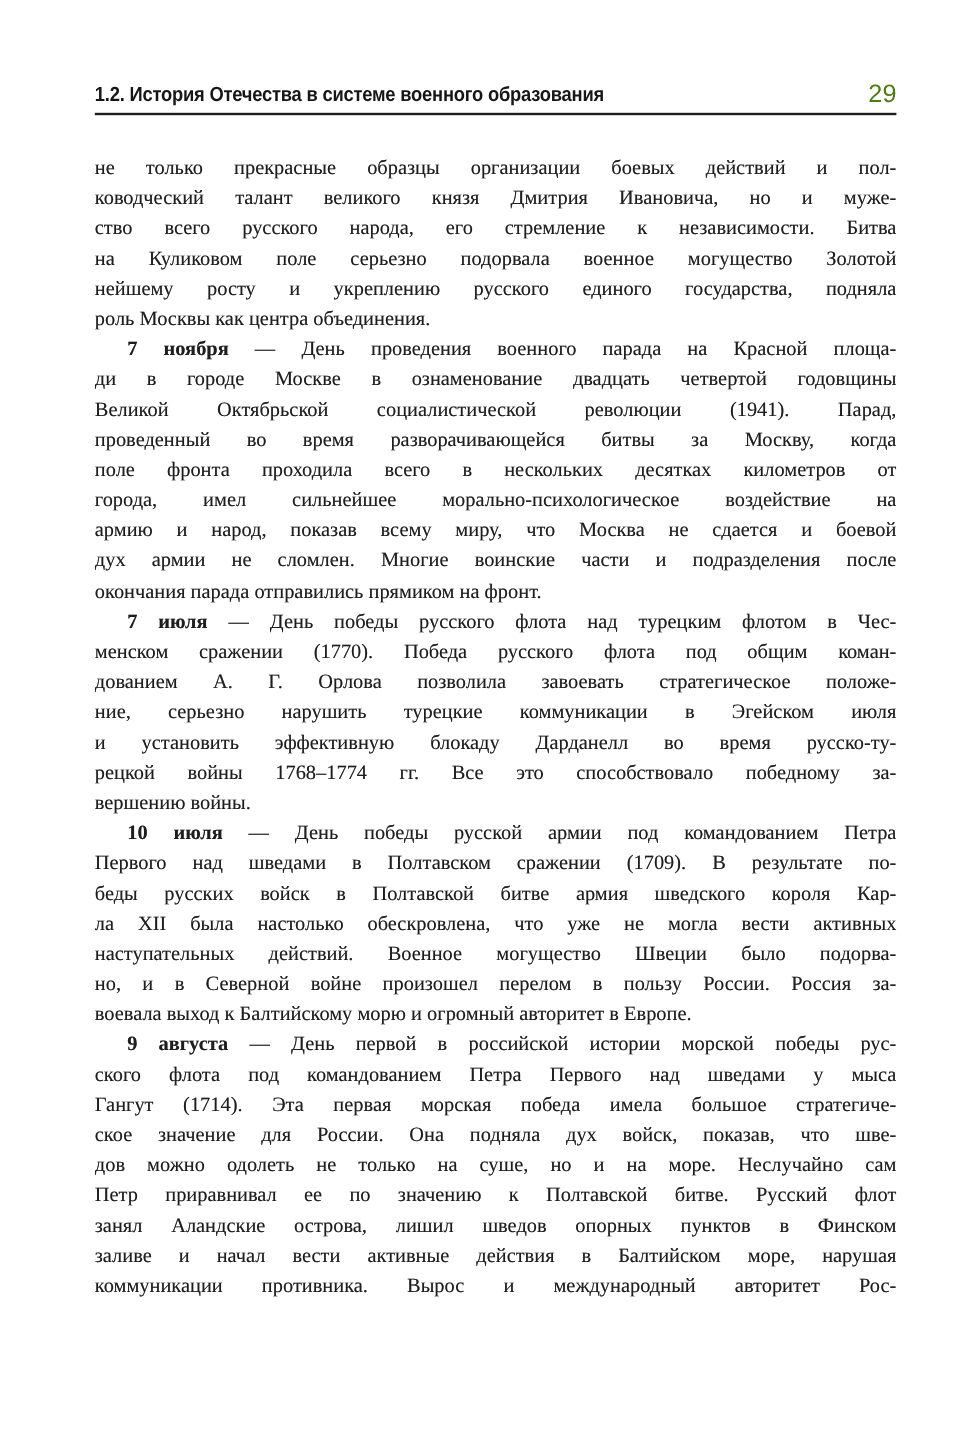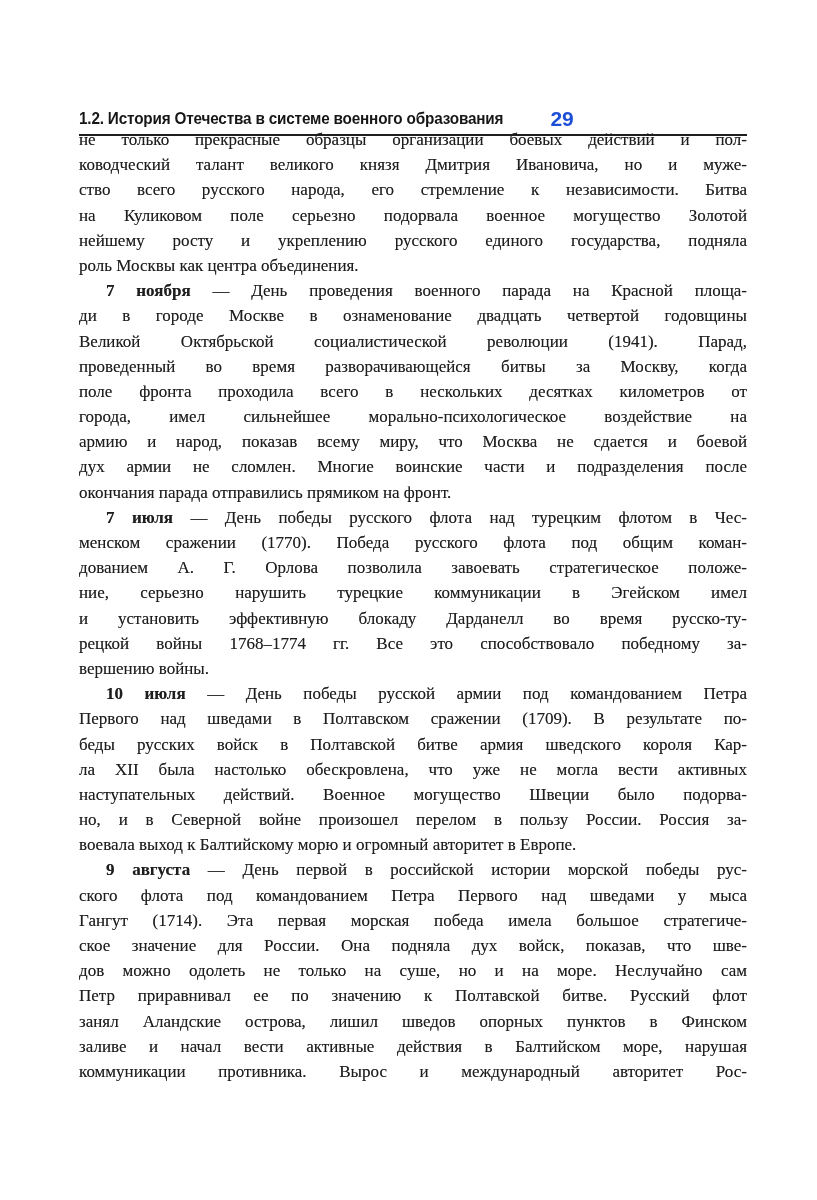--- a/index.html
+++ b/index.html
@@ -8,41 +8,41 @@
     width:817px;height:1200px;
     margin:0 auto;
     background:#ffffff;
     font-family:"Liberation Serif", serif;
     overflow:hidden;
   }
   .header{
     position:absolute;
     left:79px;right:70px;top:68px;
     display:flex;
+    justify-content:space-between;
     align-items:flex-end;
     border-bottom:2px solid #1f1f1f;
     padding-bottom:5px;
   }
   .sec{
     font-family:"Liberation Sans", sans-serif;
     font-weight:bold;
     font-size:17px;
     letter-spacing:-0.2px;
     transform:scaleX(0.9);
     transform-origin:0 100%;
     white-space:nowrap;
     color:#161616;
   }
   .pn{
     font-family:"Liberation Sans", sans-serif;
-    font-weight:bold;
+    font-weight:normal;
     font-size:21px;
     line-height:1;
-    color:#1d4ed8;
-    margin-top:40px;
+    color:#4d7c0f;
   }
   .bodytext{
     position:absolute;
     left:79px;right:70px;top:127px;
     color:#1e1e1e;
     font-size:17px;
     line-height:25.2px;
     text-shadow:0 0 0.4px rgba(0,0,0,.45);
   }
   .line{
@@ -89,21 +89,21 @@
       <div class="line">города, имел сильнейшее морально-психологическое воздействие на</div>
       <div class="line">армию и народ, показав всему миру, что Москва не сдается и боевой</div>
       <div class="line">дух армии не сломлен. Многие воинские части и подразделения после</div>
       <div class="line end">окончания парада отправились прямиком на фронт.</div>
     </div>
 
     <div class="para">
       <div class="line first"><b class="dt">7 июля</b> <span>— День победы русского флота над турецким флотом в Чес-</span></div>
       <div class="line">менском сражении (1770). Победа русского флота под общим коман-</div>
       <div class="line">дованием А. Г. Орлова позволила завоевать стратегическое положе-</div>
-      <div class="line">ние, серьезно нарушить турецкие коммуникации в Эгейском имел</div>
+      <div class="line">ние, серьезно нарушить турецкие коммуникации в Эгейском июля</div>
       <div class="line">и установить эффективную блокаду Дарданелл во время русско-ту-</div>
       <div class="line">рецкой войны 1768–1774 гг. Все это способствовало победному за-</div>
       <div class="line end">вершению войны.</div>
     </div>
 
     <div class="para">
       <div class="line first"><b class="dt">10 июля</b> <span>— День победы русской армии под командованием Петра</span></div>
       <div class="line">Первого над шведами в Полтавском сражении (1709). В результате по-</div>
       <div class="line">беды русских войск в Полтавской битве армия шведского короля Кар-</div>
       <div class="line">ла XII была настолько обескровлена, что уже не могла вести активных</div>

